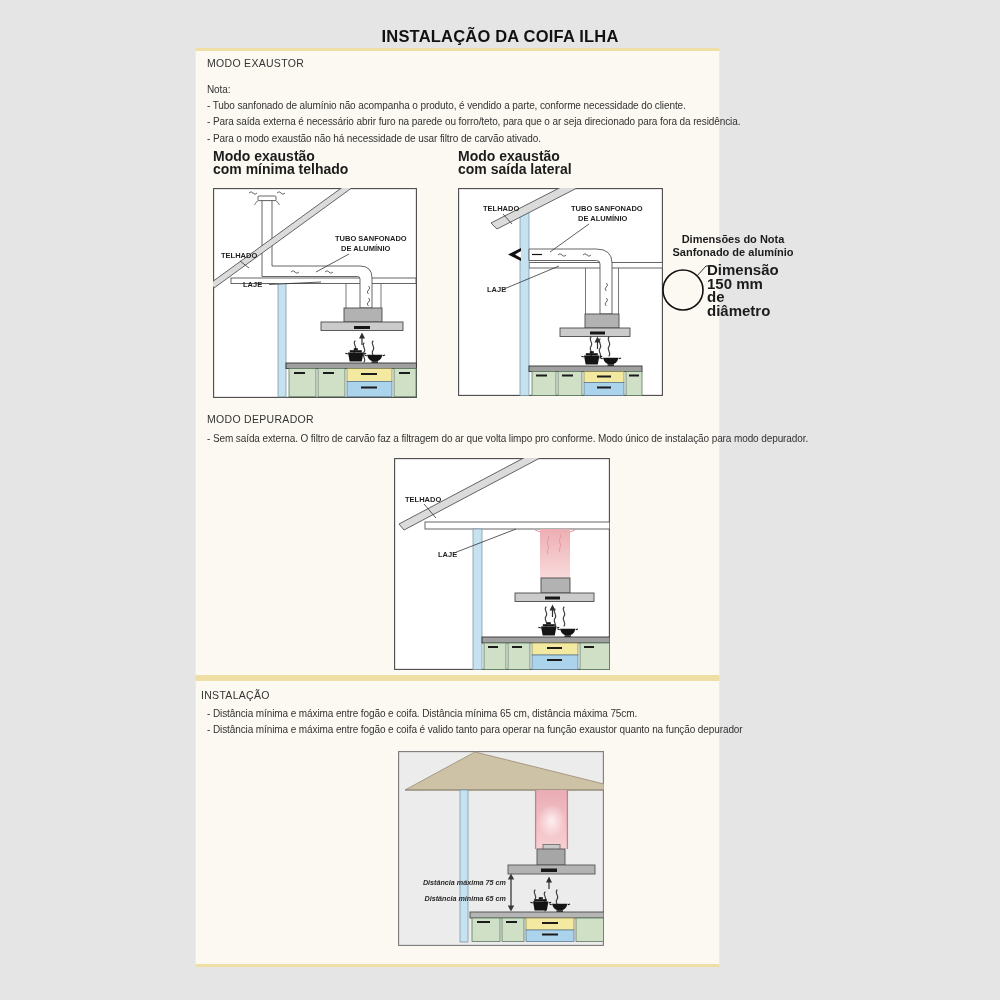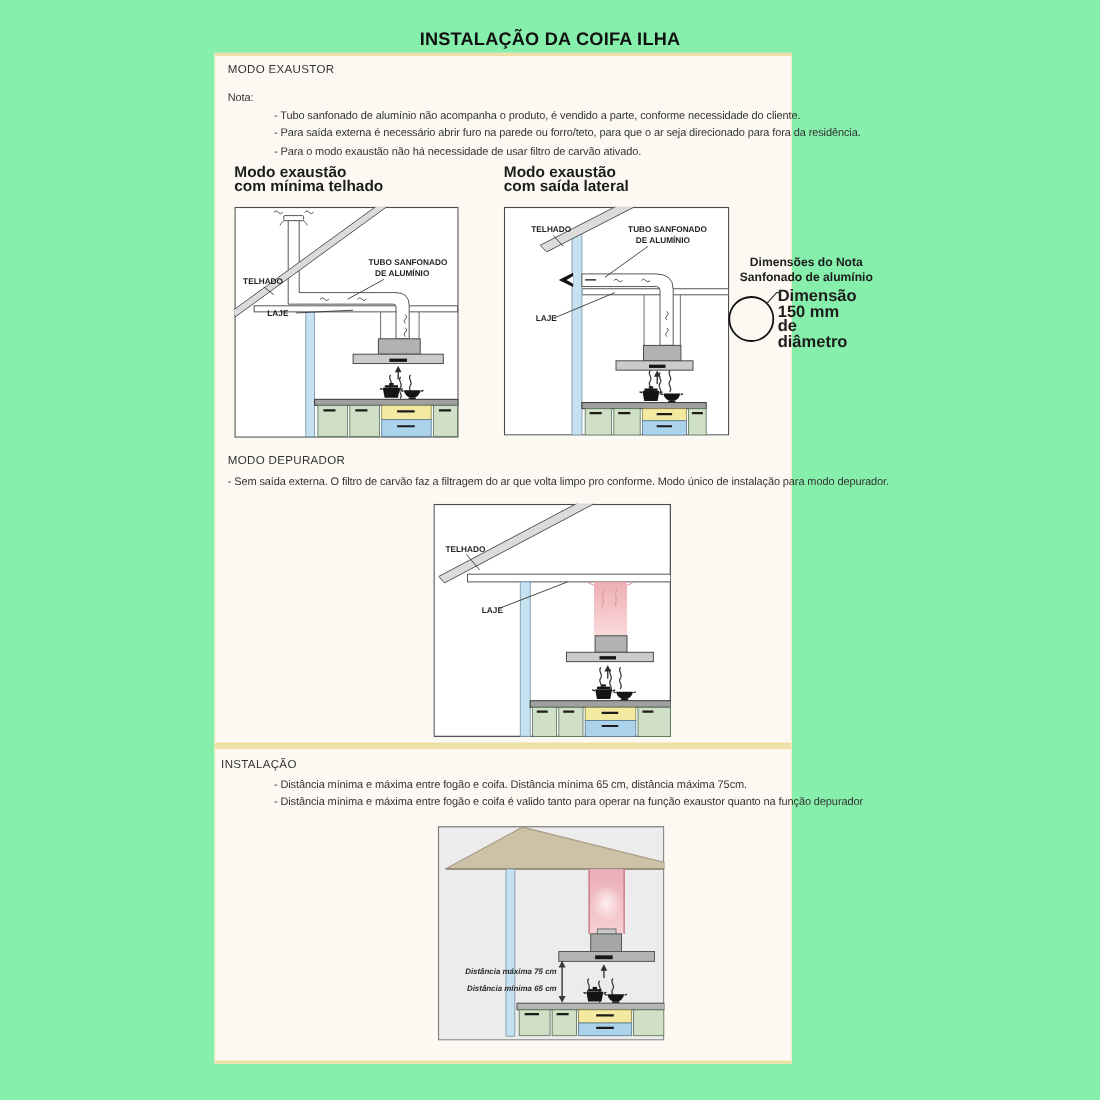--- a/index.html
+++ b/index.html
@@ -1,26 +1,26 @@
 <!DOCTYPE html>
 <html><head>
 <meta charset="utf-8">
 <style>
   html,body{margin:0;padding:0;background:#fff;}
-  .page{position:relative;width:1000px;height:1000px;background:#86efac;
+  .page{position:relative;width:1000px;height:1000px;background:#e5e5e5;
         font-family:"Liberation Sans",sans-serif;color:#333;overflow:hidden;}
   .title{position:absolute;top:27px;left:0;width:1000px;text-align:center;
          font-size:16.5px;font-weight:bold;color:#111;letter-spacing:.2px;}
   .panel{position:absolute;left:195px;width:525px;background:#fbf9f1;box-sizing:border-box;
          border:1px solid #f5ecca;border-top:3px solid #f0dfa4;border-bottom:3px solid #f0dfa4;}
   .panel1{top:48px;height:630px;}
   .panel2{top:678px;height:289px;}
   .sec-heading{position:absolute;font-size:10.5px;color:#333;letter-spacing:.3px;white-space:nowrap;}
   .body-line{position:absolute;font-size:10px;letter-spacing:-.1px;color:#333;white-space:nowrap;}
-  .notes div{line-height:16.3px;white-space:nowrap;margin-left:42px;}
+  .notes div{line-height:16.3px;white-space:nowrap;}
   .notes{position:absolute;font-size:10px;letter-spacing:-.1px;color:#333;}
   .dia{position:absolute;}
   .dia-title{height:38px;font-size:14px;font-weight:bold;color:#1c1c1c;line-height:13px;}
   .dia svg{display:block;}
   .tube-head{position:absolute;width:150px;text-align:center;font-size:11px;font-weight:bold;
              color:#1c1c1c;line-height:13px;}
   .tube-val{position:absolute;font-size:15px;font-weight:bold;color:#1c1c1c;line-height:13.5px;}
   
   .frame{fill:#fff;stroke:#4a4a4a;stroke-width:1.1;}
   .frameg{fill:#ececec;stroke:#7b7b7b;stroke-width:1.1;}

